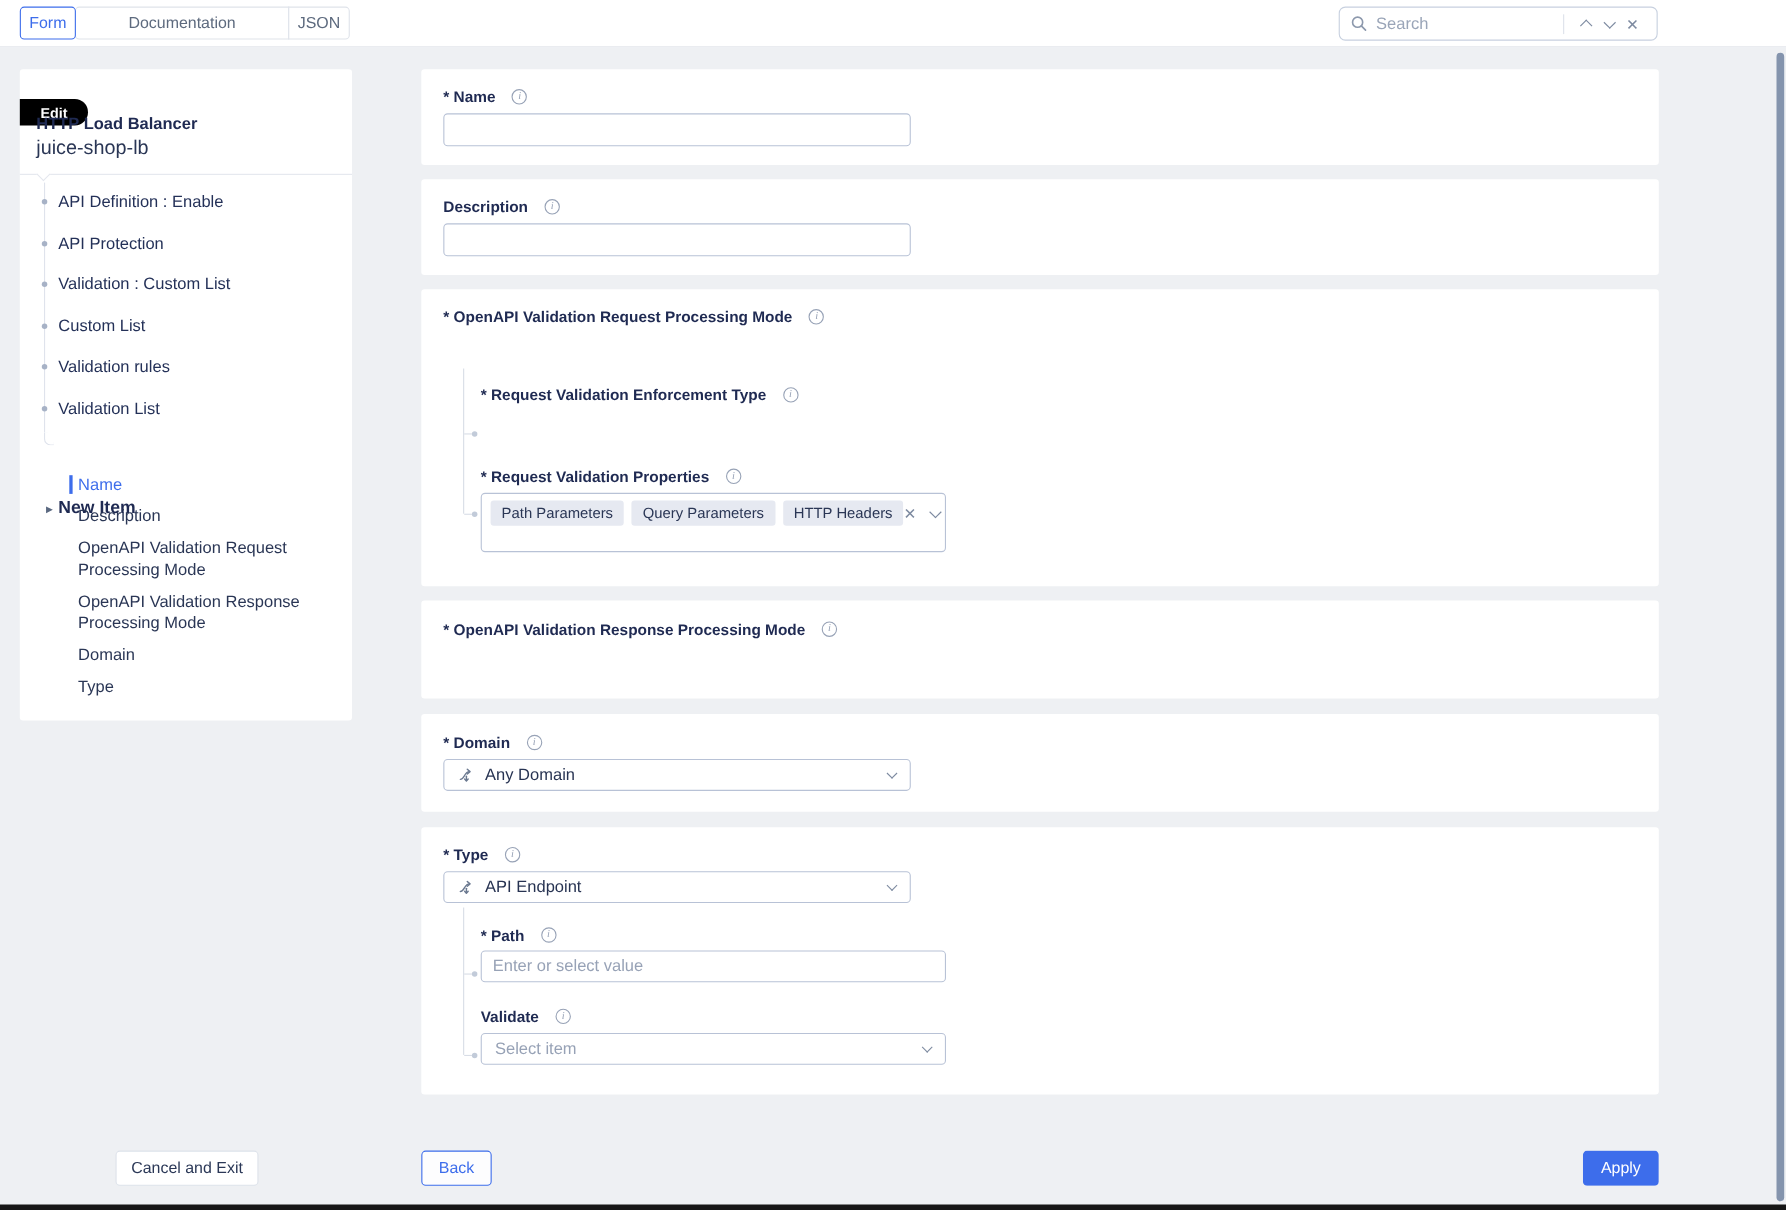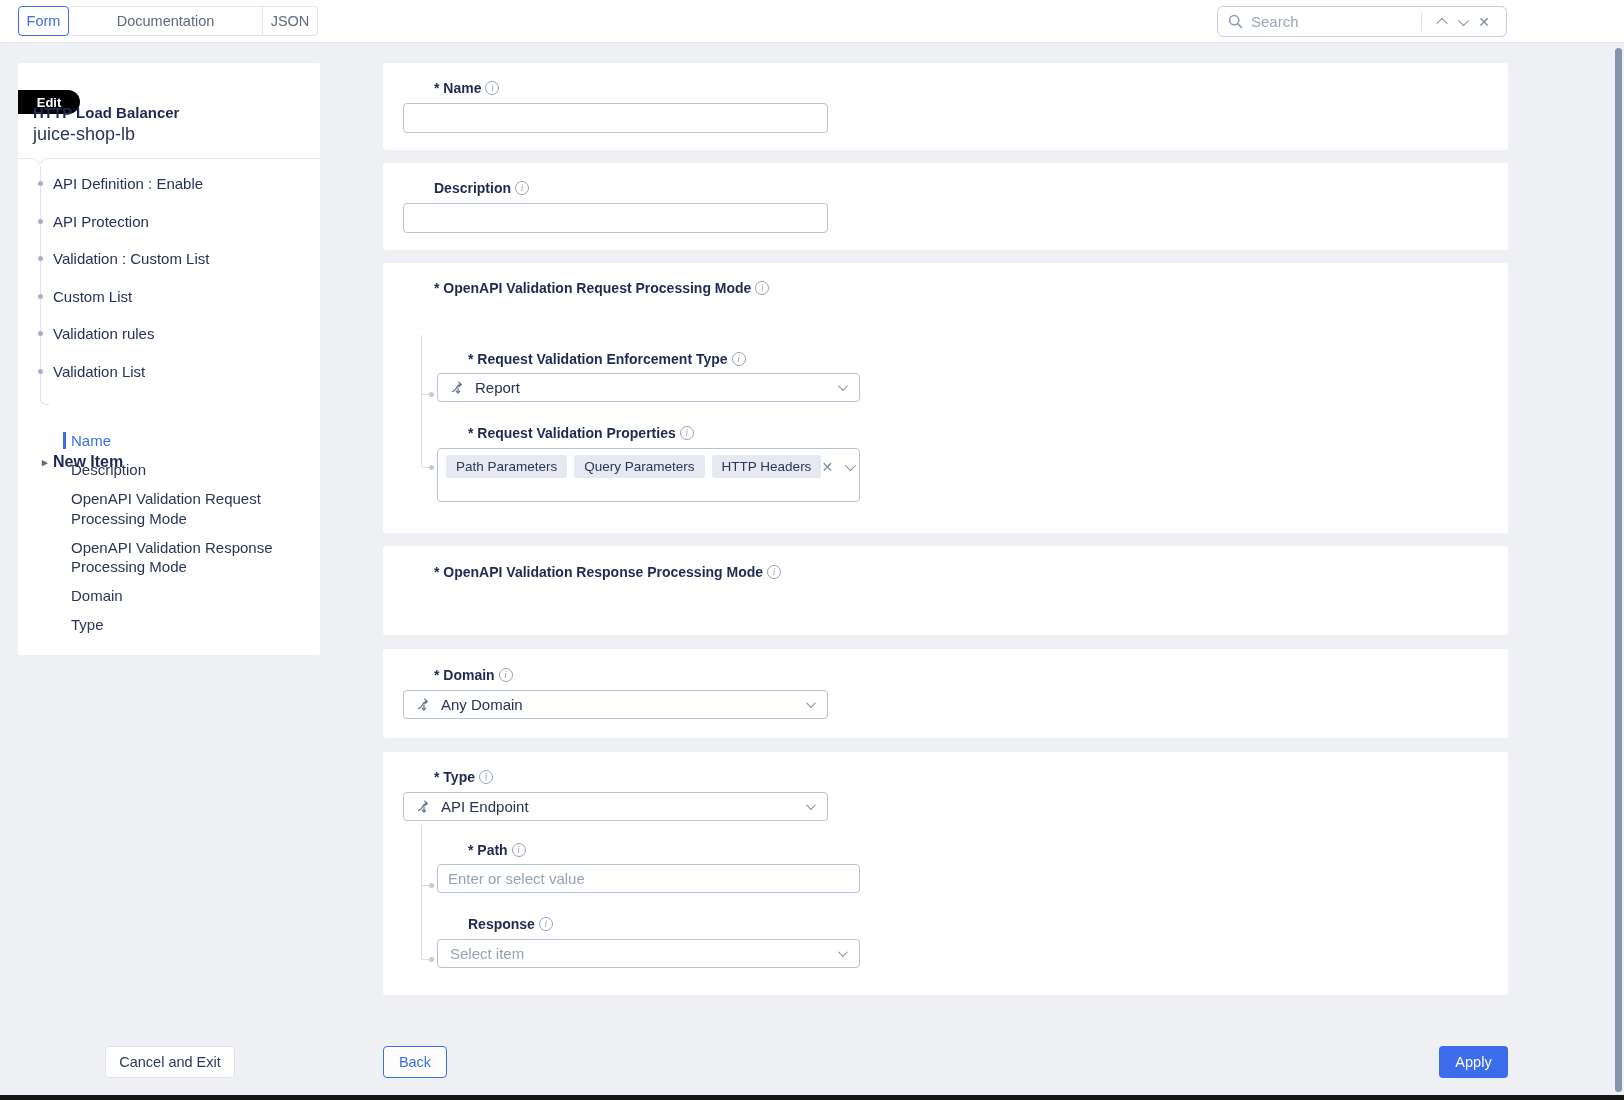--- a/index.html
+++ b/index.html
@@ -40,21 +40,21 @@
   .sb-dot { position:absolute; left:19.5px; width:5px; height:5px; border-radius:50%; background:#a7b2c6; }
   .sb-current { position:absolute; left:35px; top:390px; font-size:16px; font-weight:bold; color:#1f2a52; cursor:pointer; }
   .sb-current-arrow { position:absolute; left:-11px; top:3px; font-size:11px; color:#5a6880; }
   .sb-subitems { position:absolute; left:53px; top:368px; width:215px; list-style:none; }
   .sb-subitems li { position:relative; font-size:15px; line-height:19.5px; color:#2a3655; margin-bottom:9.5px; cursor:pointer; }
   .sb-subitems li.active { color:#3d6deb; }
   .sb-subitems li.active::before { content:""; position:absolute; left:-8px; top:1px; width:2.5px; height:17px; background:#3d6deb; }
 
   
   .card { position:absolute; left:383px; width:1125px; background:#fff; border-radius:3px; }
-  .fl { display:flex; align-items:center; gap:4px; font-size:14px; font-weight:bold; color:#1f2a52;margin-left:31px; }
+  .fl { display:flex; align-items:center; gap:15px; font-size:14px; font-weight:bold; color:#1f2a52; }
   .info { display:inline-flex; align-items:center; justify-content:center; width:14px; height:14px; border:1px solid #97a2b6; border-radius:50%; color:#97a2b6; font-size:9.5px; font-weight:normal; font-family:"Liberation Serif",serif; font-style:italic; }
   .text-input { width:425px; height:30px; border:1px solid #b8c2d6; border-radius:4px; font-size:15px; color:#273352; padding:0 10px; outline:none; background:#fff; font-family:"Liberation Sans",sans-serif; }
   .text-input::placeholder { color:#97a2b6; }
   .select { width:425px; height:29px; border:1px solid #b8c2d6; border-radius:4px; background:#fff; display:flex; align-items:center; padding:0 12px; gap:9px; cursor:pointer; }
   .select .val { font-size:15px; color:#273352; flex:1; }
   .select .val.ph { color:#97a2b6; }
   .select .caret { width:7px; height:7px; border-color:#7d8aa0; margin-right:2px; }
   .branch-ic { display:inline-flex; flex:0 0 auto; }
   .nested { position:absolute; left:54px; }
   .nested .select, .nested .text-input { width:423px; }
@@ -184,32 +184,20 @@
     <div class="conn-h" style="top:131px;"></div>
     <div class="conn-dot" style="top:131px;"></div>
     <div class="conn-h" style="top:204px;"></div>
     <div class="conn-dot" style="top:204px;"></div>
 
     <div class="nested" style="top:88px;">
       <div class="fl">
         <span>* Request Validation Enforcement Type</span>
         <span class="info">i</span>
       </div>
-      <div class="select" style="margin-top:6px;">
-        <span class="branch-ic">
-          <svg width="16" height="16" viewBox="0 0 16 16" fill="none" stroke="#6b7990" stroke-width="1.3" stroke-linecap="round" stroke-linejoin="round">
-              <path d="M2.5 11.5 C6.5 11.5, 6 4.5, 10.8 4.5"></path>
-              <path d="M8.8 2.3 L11.3 4.5 L8.8 6.7"></path>
-              <path d="M8 8.6 L8 12.6"></path>
-              <path d="M6.4 11.2 L8 13 L9.6 11.2"></path>
-            </svg>
-        </span>
-        <span class="val">Report</span>
-        <span class="caret down"></span>
-      </div>
     </div>
 
     <div class="nested" style="top:162px;">
       <div class="fl">
         <span>* Request Validation Properties</span>
         <span class="info">i</span>
       </div>
       <div class="multiselect" style="margin-top:7px;">
         <ul class="chips">
             <li><span>Path Parameters</span></li>
@@ -277,21 +265,21 @@
     <div class="nested" style="top:90px;">
       <div class="fl">
         <span>* Path</span>
         <span class="info">i</span>
       </div>
       <input class="text-input" style="margin-top: 6px; height: 29px;" placeholder="Enter or select value">
     </div>
 
     <div class="nested" style="top:164px;">
       <div class="fl">
-        <span>Response</span>
+        <span>Validate</span>
         <span class="info">i</span>
       </div>
       <div class="select" style="margin-top:7px;">
         <span class="val ph">Select item</span>
         <span class="caret down"></span>
       </div>
     </div>
   </div>
 
   <button class="btn btn-cancel">Cancel and Exit</button>

